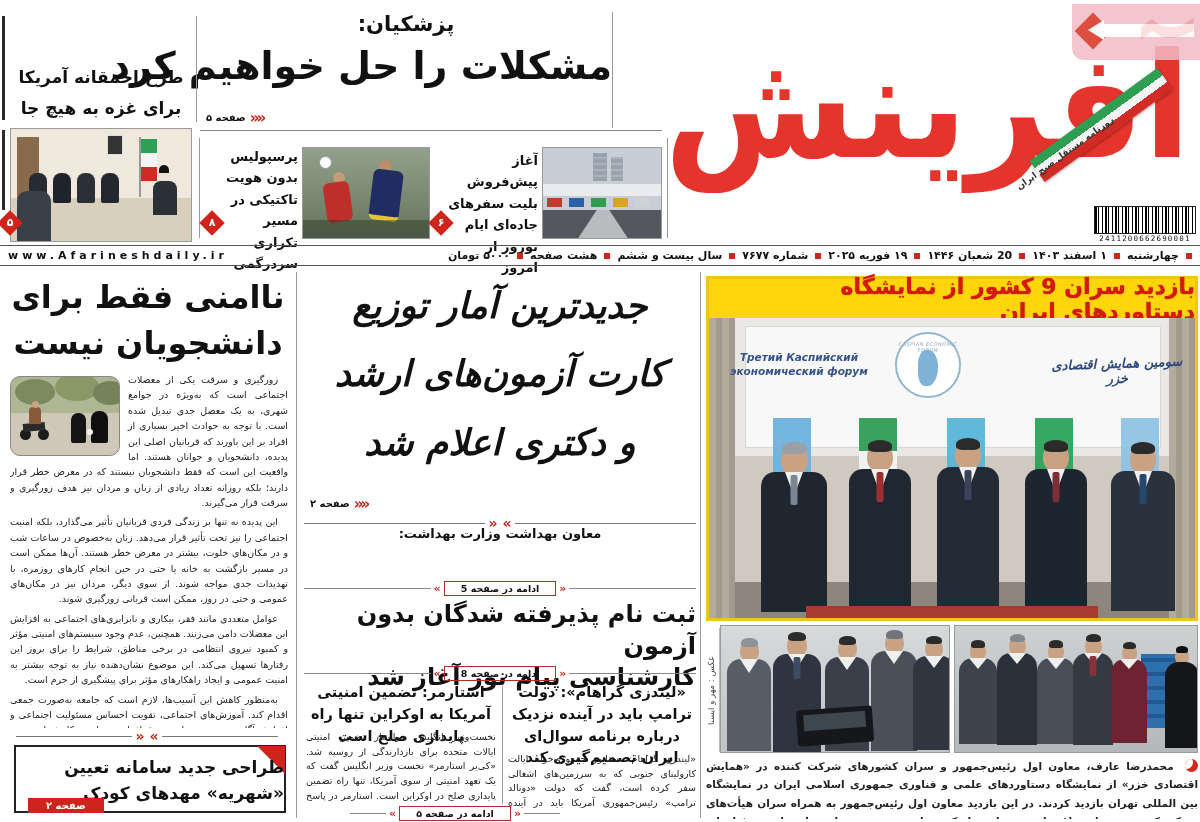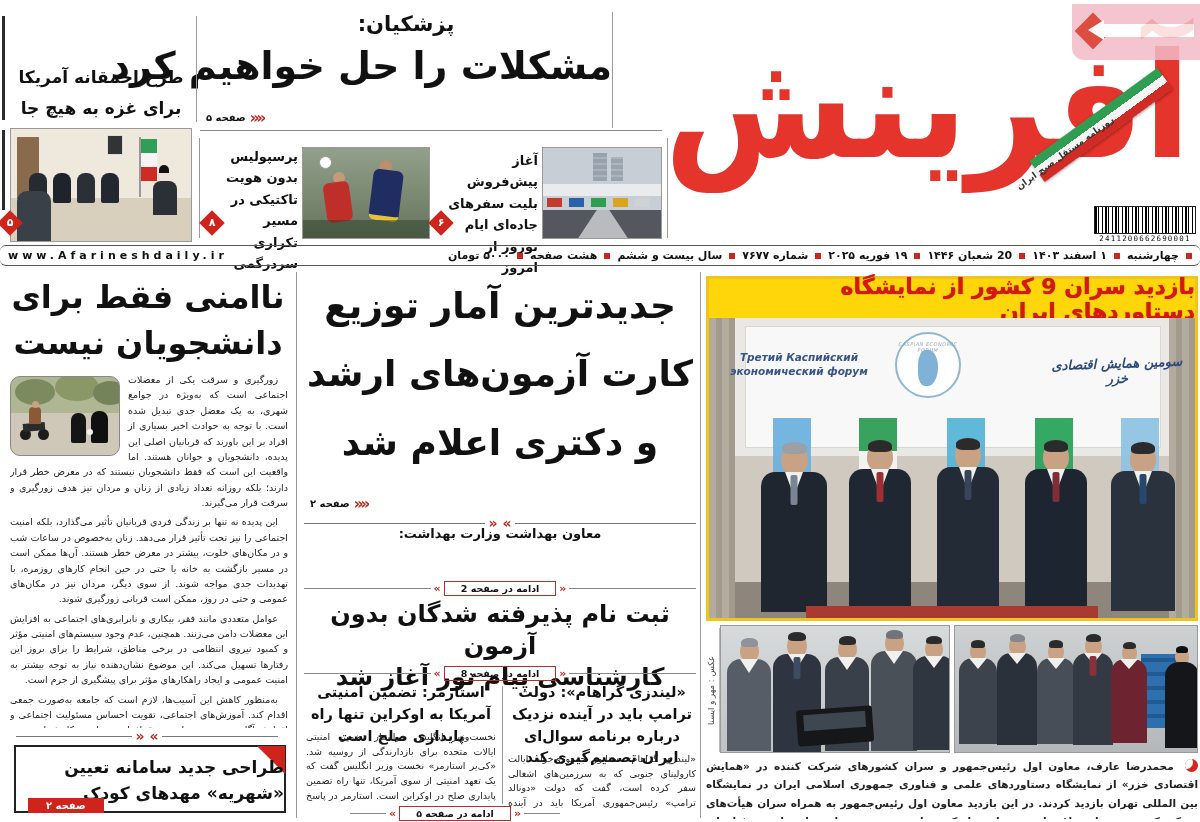--- a/index.html
+++ b/index.html
@@ -53,21 +53,21 @@
 
   .man{position:absolute;}
   .man .head{position:relative;margin:0 auto;background:#c9a183;border-radius:50% 50% 46% 46%;}
   .man .head i{position:absolute;top:-2px;left:1px;right:1px;height:40%;background:#2b2b2b;border-radius:50% 50% 30% 30%;}
   .man .body{position:relative;width:100%;background:#222a38;border-radius:14px 14px 0 0;margin-top:-3px;}
   .man .body i{position:absolute;left:50%;transform:translateX(-50%);top:0;width:0;height:0;
     border-left:9px solid transparent;border-right:9px solid transparent;border-top:24px solid #f0f0ee;}
   .man .tie{position:absolute;left:50%;transform:translateX(-50%);top:3px;width:7px;height:30px;border-radius:2px;}
 
   
-  .dateline{left:0;top:245px;width:1200px;height:19px;border-top:1px solid #555;border-bottom:1px solid #555;border-radius:6px;}
+  .dateline{left:0;top:245px;width:1200px;height:19px;border-top:1px solid #555;border-bottom:1px solid #555;}
   .site{position:absolute;left:8px;top:3px;direction:ltr;font-size:11px;font-weight:700;letter-spacing:4px;}
   .dl-items{position:absolute;right:8px;top:3px;display:flex;align-items:center;gap:7px;font-size:11px;font-weight:700;}
   .sq{display:inline-block;width:6px;height:6px;background:#cf241c;}
 
   
   .insec-hl{left:6px;top:274px;width:284px;text-align:center;font-size:32px;font-weight:900;line-height:1.45;}
   .insec-body{left:10px;top:372px;width:278px;height:356px;overflow:hidden;
     font-size:9.5px;line-height:1.62;text-align:justify;color:#1b1b1b;}
   .insec-body p{margin:0 0 4px 0;text-indent:10px;}
   .divider{position:absolute;display:flex;align-items:center;gap:4px;}
@@ -75,28 +75,28 @@
   .divider .mk{color:#c0261c;font-size:14px;font-weight:900;line-height:10px;}
   .kbox{left:14px;top:745px;width:268px;height:64px;border:2px solid #222;}
   .kbox .tri{position:absolute;right:-1px;top:-1px;width:0;height:0;
     border-top:28px solid #cf241c;border-left:28px solid transparent;}
   .kbox .kh{position:absolute;left:0;right:0;top:7px;text-align:right;font-size:17px;font-weight:900;line-height:1.55;}
   .kbox .ktag{position:absolute;left:12px;bottom:-2px;background:#cf241c;color:#fff;
     font-size:10px;font-weight:700;padding:2px 18px;}
 
   
   .exams{left:304px;top:272px;width:392px;text-align:center;font-size:36px;font-weight:900;
-    line-height:1.9;letter-spacing:-1px;}
+    line-height:1.9;letter-spacing:-1px;font-style:italic;}
   .cont{position:absolute;display:flex;align-items:center;gap:3px;}
   .cont .ln{flex:1;height:1px;background:#888;}
   .cont .tick{color:#c0261c;font-size:11px;font-weight:900;}
   .cont .bx{border:1px solid #b03024;padding:1px 16px;font-size:9.5px;font-weight:700;white-space:nowrap;}
   .polio-k{left:304px;top:526px;width:392px;text-align:center;font-size:13px;font-weight:800;}
   .polio-h{left:304px;top:546px;width:392px;text-align:center;font-size:22px;font-weight:900;}
-  .payam-h{left:304px;top:599px;width:392px;text-align:center;font-size:24px;font-weight:900;line-height:1.32;}
+  .payam-h{left:304px;top:599px;width:392px;text-align:right;font-size:24px;font-weight:900;line-height:1.32;}
   .subcol-h{position:absolute;text-align:center;font-size:14.5px;font-weight:900;line-height:1.5;}
   .subcol-b{position:absolute;font-size:9.5px;line-height:1.55;text-align:justify;overflow:hidden;color:#1b1b1b;}
 
   
   .feature-frame{left:706px;top:276px;width:492px;border:3px solid #f0c419;box-sizing:border-box;background:#ffd60a;}
   .banner{height:39px;display:flex;align-items:center;justify-content:center;
     font-size:22px;font-weight:900;color:#d6190f;text-shadow:0 0 1px #a31008;}
   .mainphoto{position:relative;width:100%;height:300px;overflow:hidden;
     background:linear-gradient(180deg,#e9e8e4 0 46%,#cfc9bf 46% 88%,#8e867c 88% 100%);}
   .mainphoto *{position:absolute;}
@@ -279,21 +279,21 @@
   <div class="divider" style="left:304px;top:518px;width:392px;">
     <span class="ln"></span>
       <span class="mk">»&nbsp;«</span>
       <span class="ln"></span>
   </div>
 
   <div class="abs polio-k">معاون بهداشت وزارت بهداشت:</div>
   <div class="cont" style="left:304px;top:581px;width:392px;">
     <span class="ln"></span>
       <span class="tick">«</span>
-    <span class="bx">ادامه در صفحه 2</span>
+    <span class="bx">ادامه در صفحه 5</span>
     <span class="tick">»</span>
       <span class="ln"></span>
   </div>
 
   <div class="abs payam-h">
     <div>ثبت نام پذیرفته شدگان بدون آزمون</div>
     <div>کارشناسی پیام نور آغاز شد</div>
   </div>
   <div class="cont" style="left:304px;top:666px;width:392px;">
     <span class="ln"></span>

